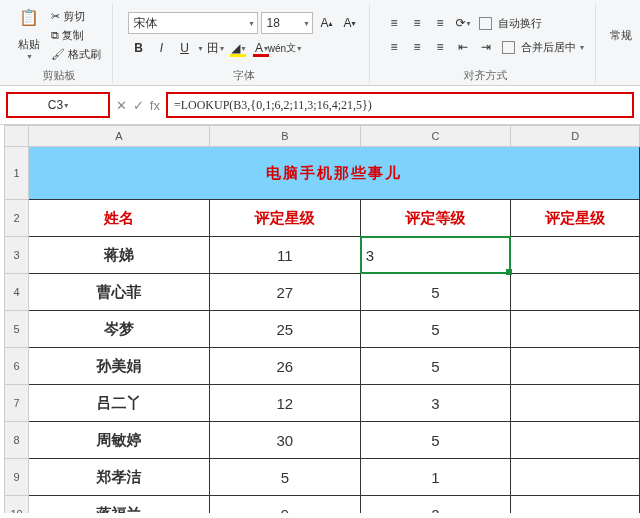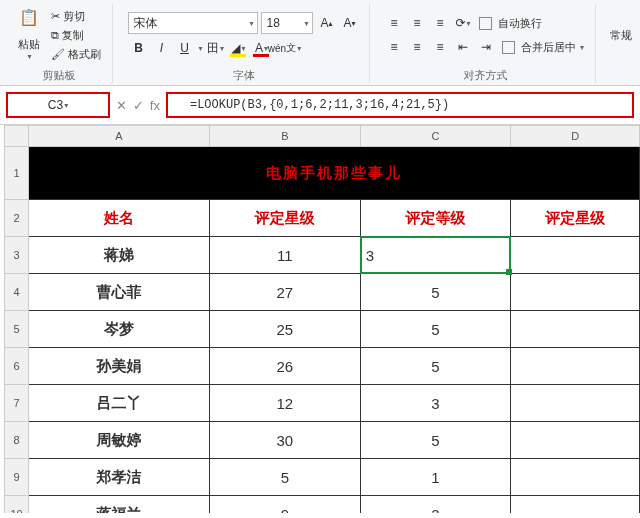--- a/index.html
+++ b/index.html
@@ -17,29 +17,29 @@
 .sel.font{width:120px}
 .sel.size{width:42px}
 .iconrow{display:flex;gap:3px;align-items:center}
 .sq{width:20px;height:20px;display:flex;align-items:center;justify-content:center;border-radius:2px;font-size:12px;cursor:default}
 .drop{font-size:8px;color:#666;margin-left:1px}
 .chk{width:11px;height:11px;border:1px solid #888;display:inline-block;vertical-align:middle;margin-right:3px}
 
 .fbar{display:flex;align-items:center;padding:6px;gap:6px;border-bottom:1px solid #d0d0d0;background:#fff}
 .namebox{width:88px;height:22px;border:2px solid #d80000;display:flex;align-items:center;justify-content:center;padding:0 6px;font-size:12px}
 .fxbtns{display:flex;gap:6px;align-items:center;color:#888;font-size:13px}
-.fxinput{flex:1;height:22px;border:2px solid #d80000;display:flex;align-items:center;padding:0 22px;font-size:12px;font-family:Liberation Mono, monospace}
+.fxinput{flex:1;height:22px;border:2px solid #d80000;display:flex;align-items:center;padding:0 6px;font-size:12px;font-family:Liberation Serif, serif}
 
 .gridwrap{position:relative;height:388px;overflow:hidden}
 table.sheet{border-collapse:collapse;table-layout:fixed;width:636px;margin-left:4px}
 .colhdr th{background:#f0f0f0;border:1px solid #ccc;font-weight:normal;font-size:11px;color:#555;height:18px}
 .rowhdr{background:#f0f0f0;border:1px solid #ccc;font-size:11px;color:#555;text-align:center;width:24px;height:100%}
 td.cell{border:1px solid #333;height:34px;text-align:center;font-size:15px;vertical-align:middle}
 tr.r1 td.cell{height:50px}
-.title{background:#000000;color:#d80000;font-family:Liberation Serif, serif;font-size:30px;font-weight:bold;letter-spacing:2px}
+.title{background:#7dd3fc;color:#d80000;font-family:Liberation Serif, serif;font-size:30px;font-weight:bold;letter-spacing:2px}
 .hdrcell{color:#d80000;font-family:Liberation Sans, sans-serif;font-size:17px;font-weight:bold}
 .namecell{font-family:SimSun,serif;font-weight:bold;font-size:16px}
 td.sel{outline:2px solid #1a8f3c;outline-offset:-1px;position:relative}
 td.sel:after{content:"";position:absolute;right:-3px;bottom:-3px;width:6px;height:6px;background:#1a8f3c}
 .corner{background:#f0f0f0;border:1px solid #ccc;width:24px}
 </style>
 </head>
 <body>
 
 <div class="ribbon">

